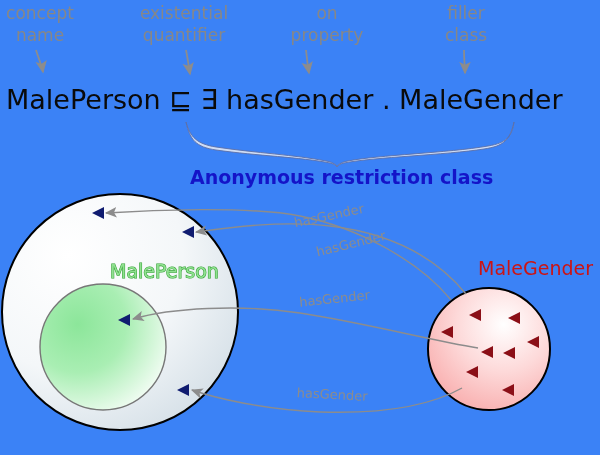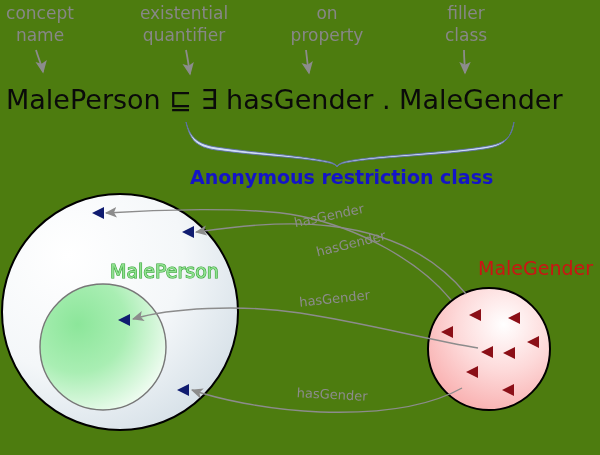--- a/index.html
+++ b/index.html
@@ -4,21 +4,21 @@
 <style>
   html, body {
     margin: 0;
     padding: 0;
     background: #ffffff;
   }
   #stage {
     position: relative;
     width: 600px;
     height: 455px;
-    background: #4d7c0f;
+    background: #3b82f6;
     overflow: hidden;
     font-family: "DejaVu Sans", "Liberation Sans", sans-serif;
   }
   #diagram {
     position: absolute;
     left: 0;
     top: 0;
     width: 600px;
     height: 455px;
   }

